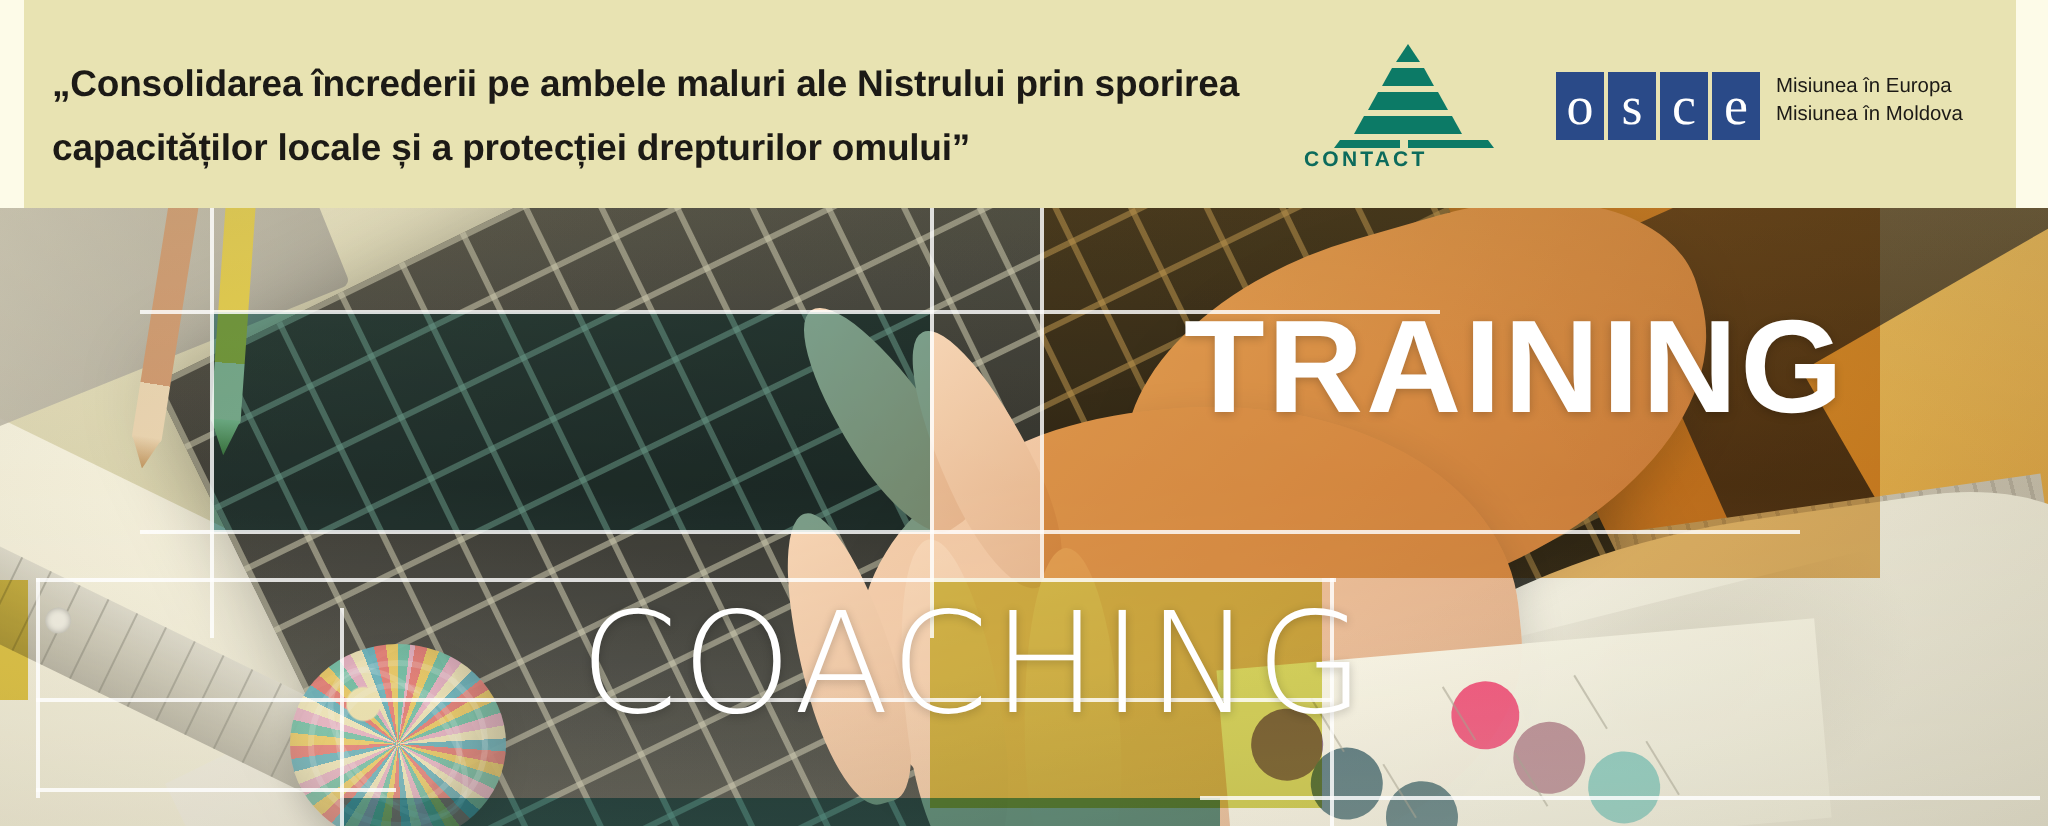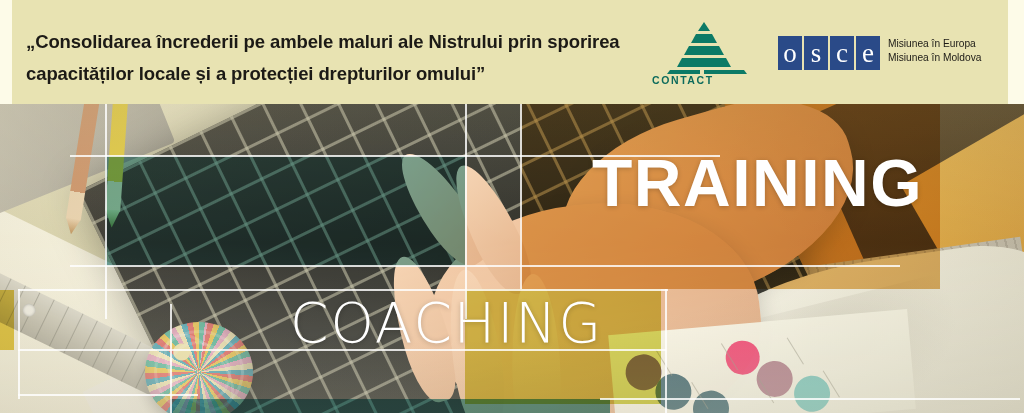--- a/index.html
+++ b/index.html
@@ -397,21 +397,21 @@
   #word-training {
     left: 592px; top: 17px;
     font-size: 66px;
     font-weight: bold;
     letter-spacing: 1.5px;
     font-family: "Liberation Sans", sans-serif;
     margin-top: 24px;
   }
   #word-coaching {
     left: 290px; top: 187px;
-    font-size: 55px;
+    font-size: 70px;
     font-weight: 300;
     letter-spacing: 2px;
     font-family: "DejaVu Sans", sans-serif;
   }
 </style>
 </head>
 <body>
 
 <div id="banner">
 

